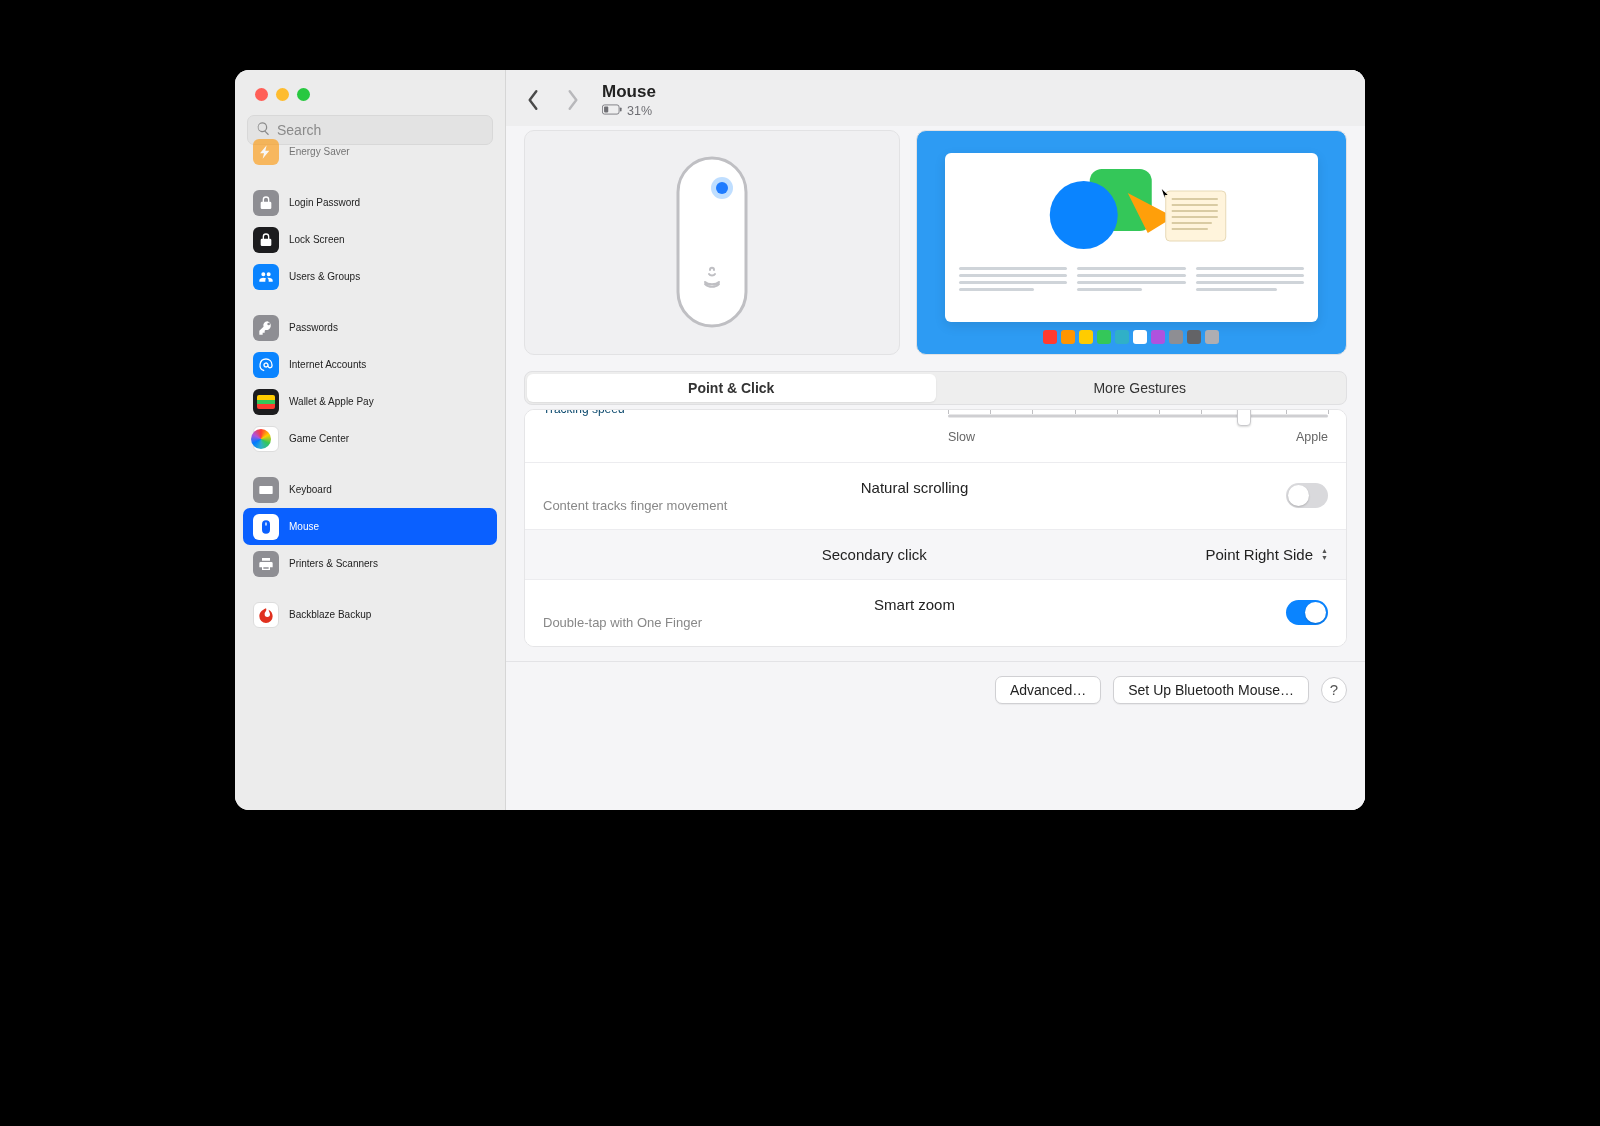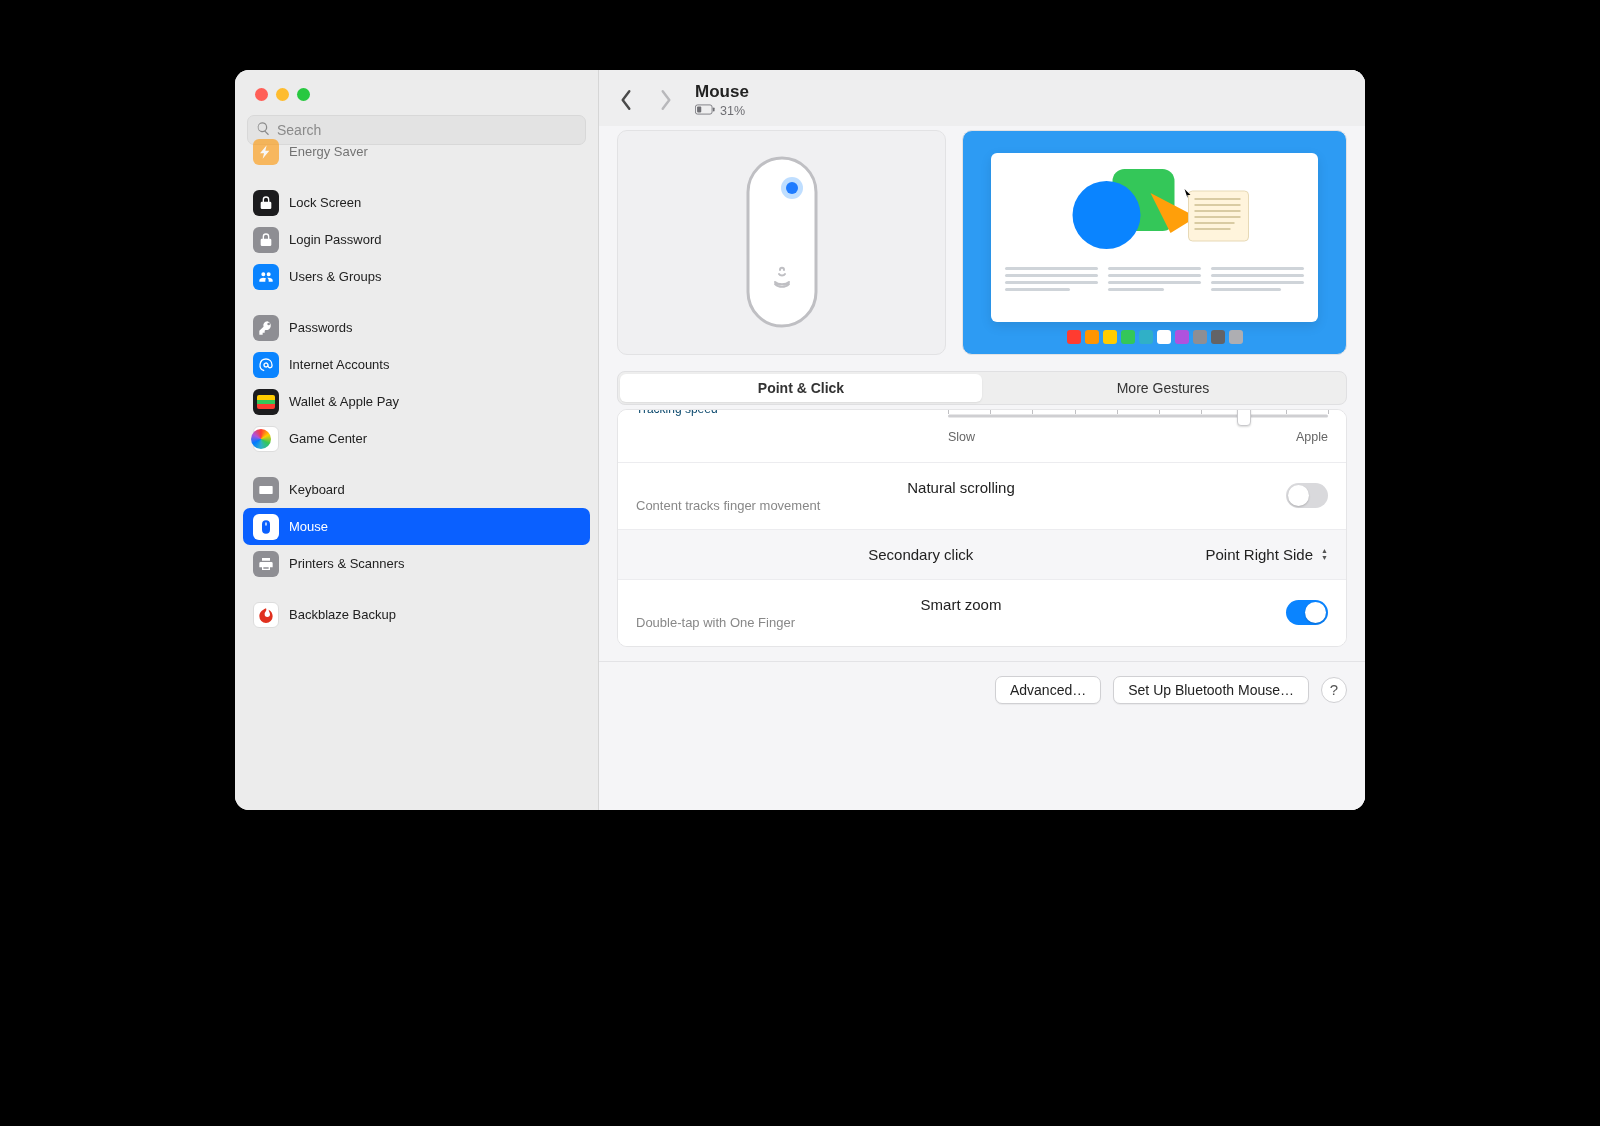--- a/index.html
+++ b/index.html
@@ -20,21 +20,21 @@
     margin-top: 70px;
     background: #fff;
     border-radius: 14px;
     box-shadow: 0 10px 40px rgba(0,0,0,.6);
     display: flex;
     overflow: hidden;
     position: relative;
   }
   
   .sidebar {
-    width: 364px;
+    width: 271px;
     background: #ececec;
     border-right: 1px solid #d6d6d6;
     display: flex;
     flex-direction: column;
     padding-top: 14px;
     overflow: hidden;
   }
   .traffic {
     display: flex;
     gap: 8px;
@@ -67,21 +67,21 @@
   .sidelist {
     overflow-y:auto;
     padding: 2px 8px 20px 8px;
     margin-top: -22px; 
   }
   .sideitem {
     display:flex; align-items:center;
     height:37px;
     padding: 0 10px;
     border-radius:7px;
-    font-size:13px;
+    font-size:10px;
     color:#222;
     cursor:default;
   }
   .sideitem.separator { height:14px; }
   .sideitem.active {
     background:#0a60ff;
     color:#fff;
   }
   .sicon {
     width:26px; height:26px;
@@ -299,35 +299,35 @@
           <svg viewBox="0 0 24 24">
               <path d="M13 2L3 14h6l-2 8 10-12h-6z"></path>
             </svg>
         </div>
         <span>Energy Saver</span>
       </div>
 
       <div class="sideitem separator"></div>
 
       <div class="sideitem">
+        <div class="sicon ic-gray">
+          <svg viewBox="0 0 24 24">
+              <path d="M12 2a5 5 0 015 5v3h1a2 2 0 012 2v7a2 2 0 01-2 2H6a2 2 0 01-2-2v-7a2 2 0 012-2h1V7a5 5 0 015-5zm3 8V7a3 3 0 10-6 0v3h6z"></path>
+            </svg>
+        </div>
+        <span>Login Password</span>
+      </div>
+
+      <div class="sideitem">
         <div class="sicon ic-black">
           <svg viewBox="0 0 24 24">
               <path d="M12 2a5 5 0 015 5v3h1a2 2 0 012 2v7a2 2 0 01-2 2H6a2 2 0 01-2-2v-7a2 2 0 012-2h1V7a5 5 0 015-5zm3 8V7a3 3 0 10-6 0v3h6z"></path>
             </svg>
         </div>
         <span>Lock Screen</span>
-      </div>
-
-      <div class="sideitem">
-        <div class="sicon ic-gray">
-          <svg viewBox="0 0 24 24">
-              <path d="M12 2a5 5 0 015 5v3h1a2 2 0 012 2v7a2 2 0 01-2 2H6a2 2 0 01-2-2v-7a2 2 0 012-2h1V7a5 5 0 015-5zm3 8V7a3 3 0 10-6 0v3h6z"></path>
-            </svg>
-        </div>
-        <span>Login Password</span>
       </div>
 
       <div class="sideitem">
         <div class="sicon ic-blue">
           <svg viewBox="0 0 24 24">
               <path d="M8 11a3 3 0 100-6 3 3 0 000 6zm8 0a3 3 0 100-6 3 3 0 000 6zm-8 2c-3 0-6 1.5-6 4v2h9v-2c0-1 .5-2 1.3-2.7C11 13.3 9.5 13 8 13zm8 0c-.7 0-1.5.1-2.3.3 1.4 1 2.3 2.4 2.3 3.7v2h6v-2c0-2.5-3-4-6-4z"></path>
             </svg>
         </div>
         <span>Users &amp; Groups</span>
       </div>

